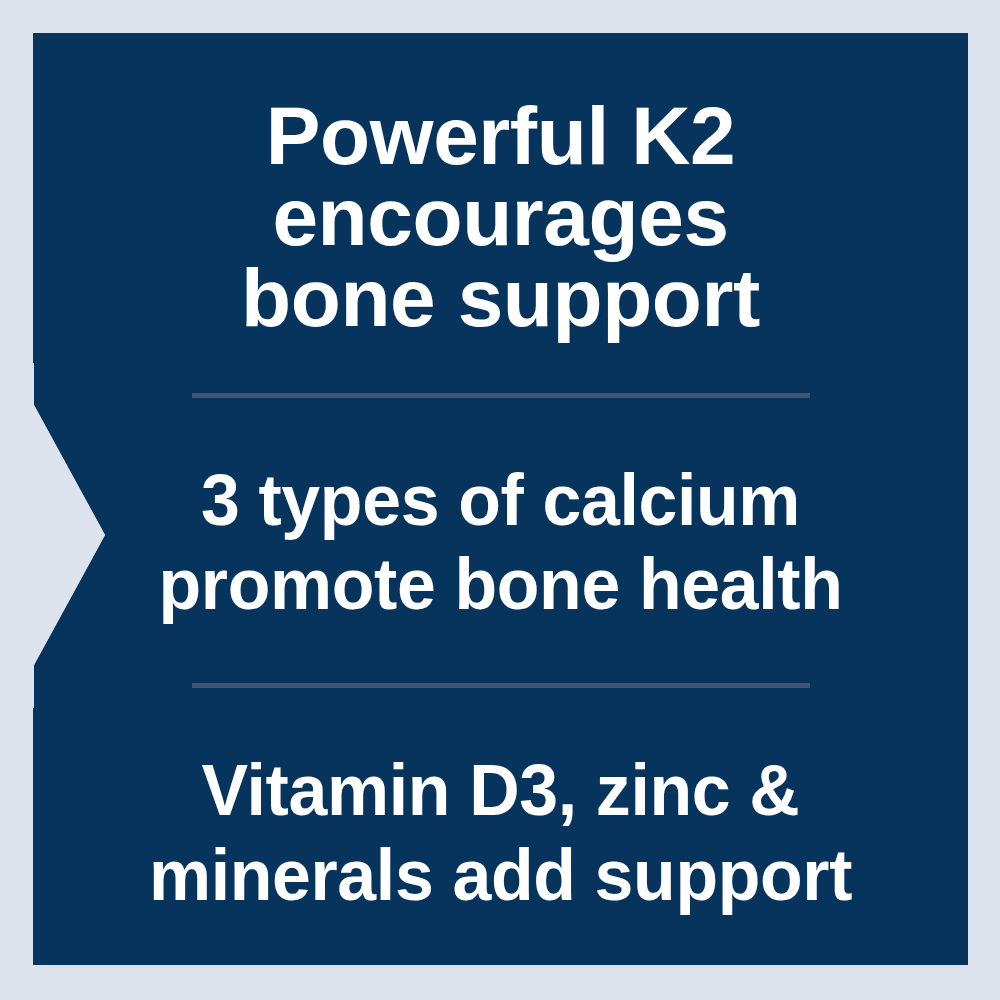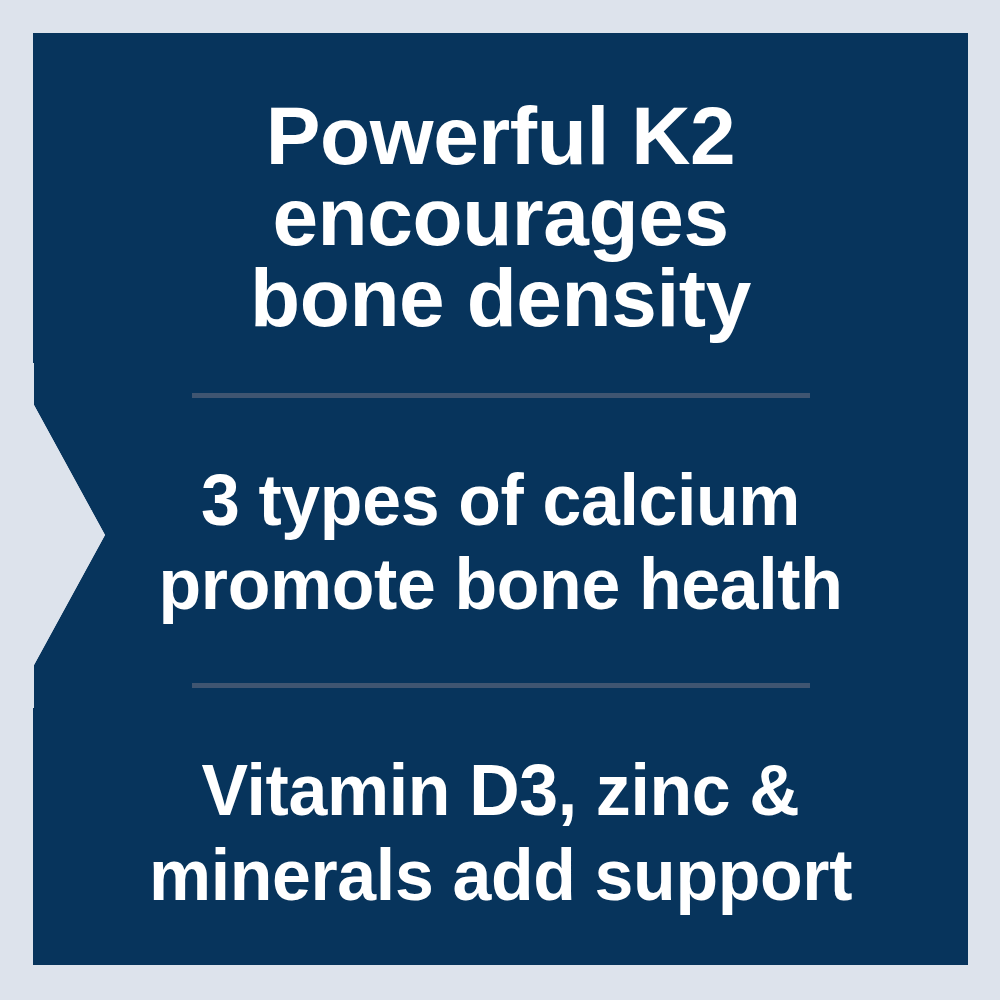--- a/index.html
+++ b/index.html
@@ -113,21 +113,21 @@
       <svg viewBox="0 0 75 345" preserveAspectRatio="none" aria-hidden="true">
         <path d="M 0 0 L 1 0 L 1 42 L 72 172 L 1 302 L 1 345 L 0 345 Z" fill="#dde3ec"></path>
         <path d="M -40 0 L 1 0 L 1 42 L 72 172 L 1 302 L 1 345 L -40 345 Z" fill="#dde3ec"></path>
       </svg>
     </div>
 
     <div id="content">
 
       <div class="benefit-block" id="benefit-headline" style="color: rgb(255, 255, 255);">Powerful K2
 encourages
-bone density</div>
+bone support</div>
 
       <div class="divider" id="divider-1" style="background: rgb(63, 85, 113);"></div>
 
       <div class="benefit-block benefit-statement" id="benefit-statement-2" style="color: rgb(255, 255, 255);">3 types of calcium
 promote bone health</div>
 
       <div class="divider" id="divider-2" style="background: rgb(63, 85, 113);"></div>
 
       <div class="benefit-block benefit-statement" id="benefit-statement-3" style="color: rgb(255, 255, 255);">Vitamin D3, zinc &amp;
 minerals add support</div>

